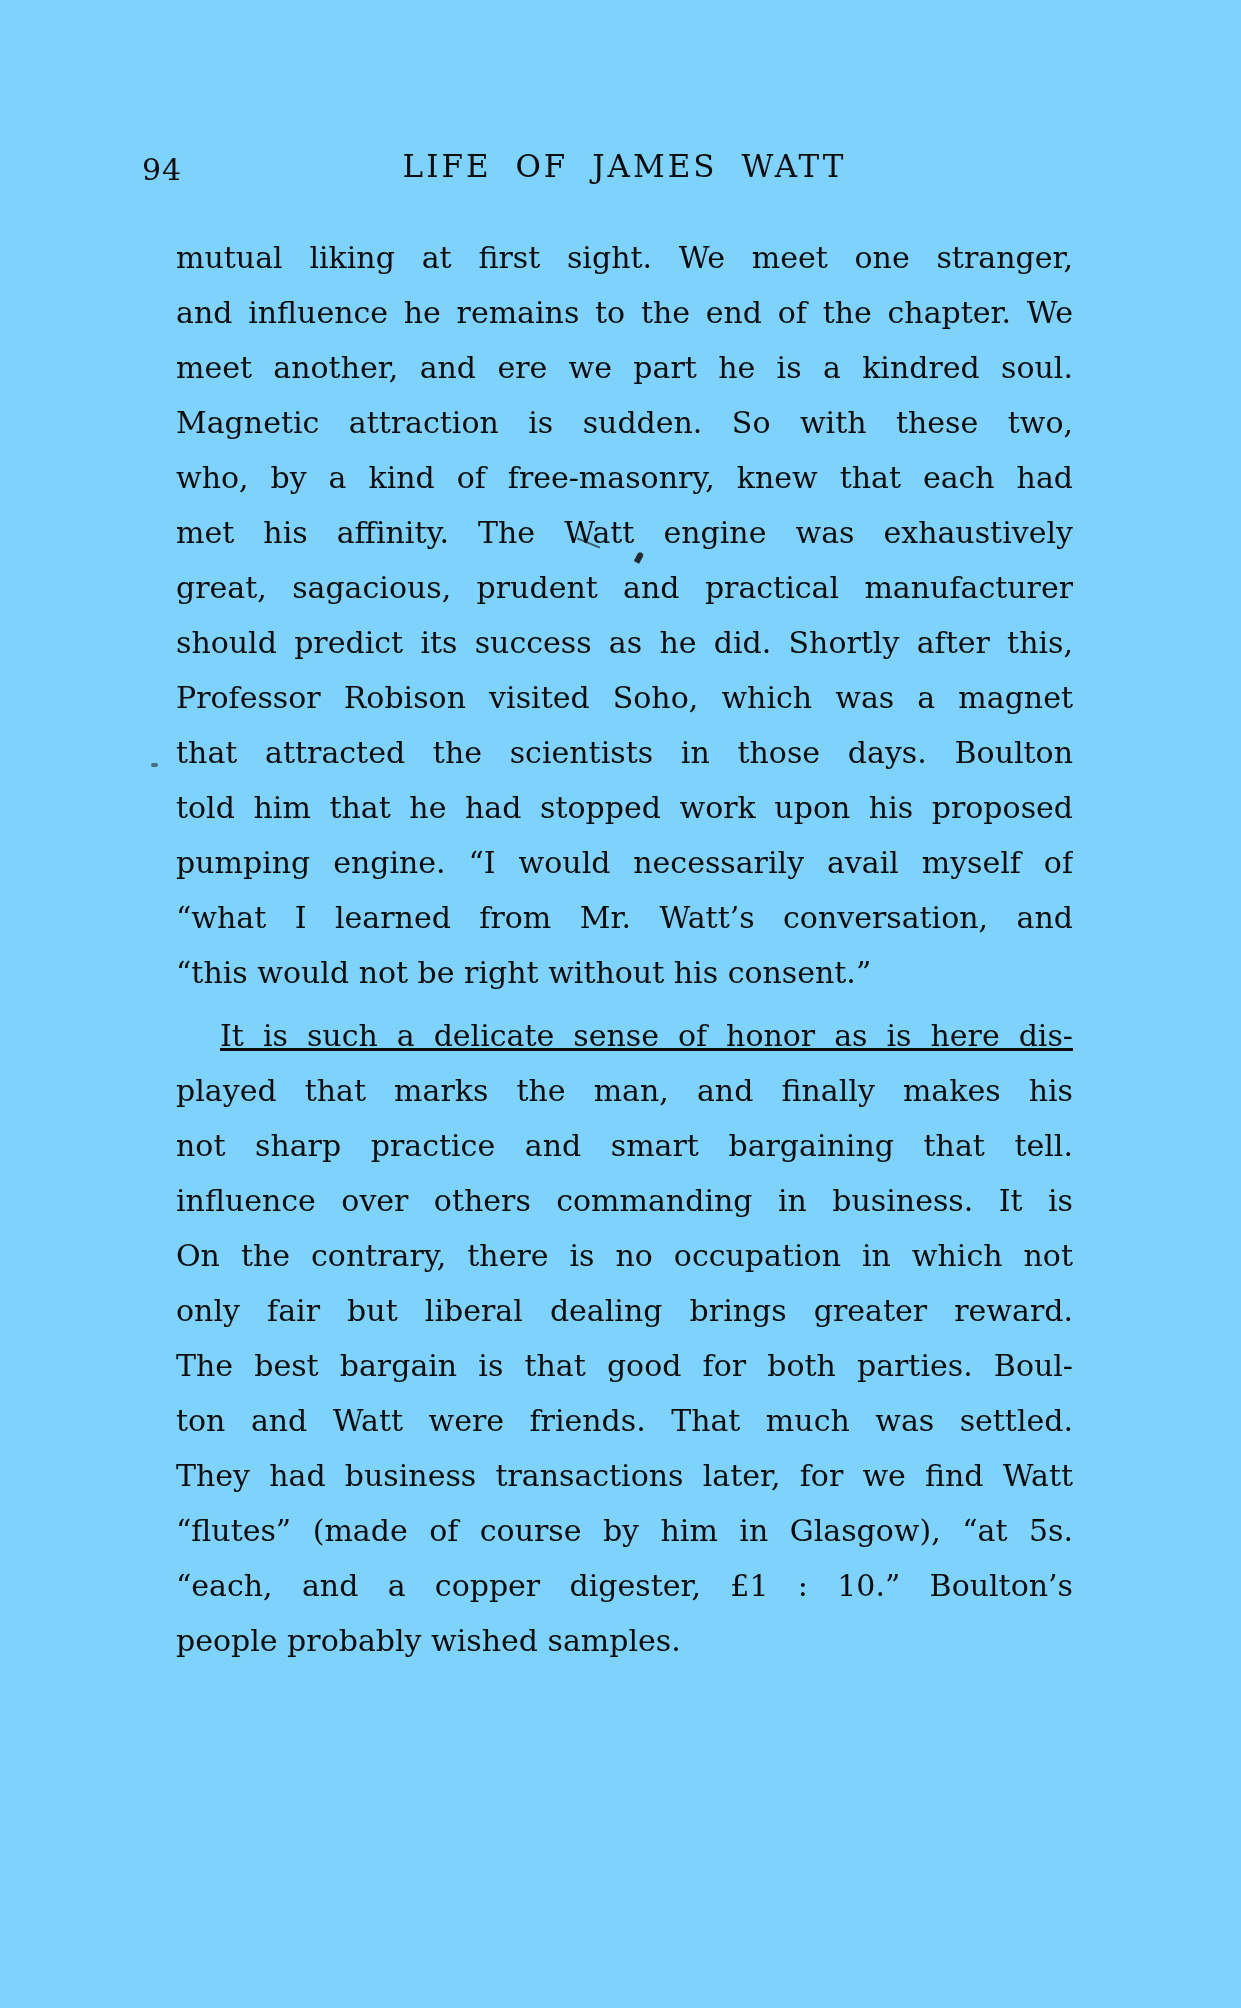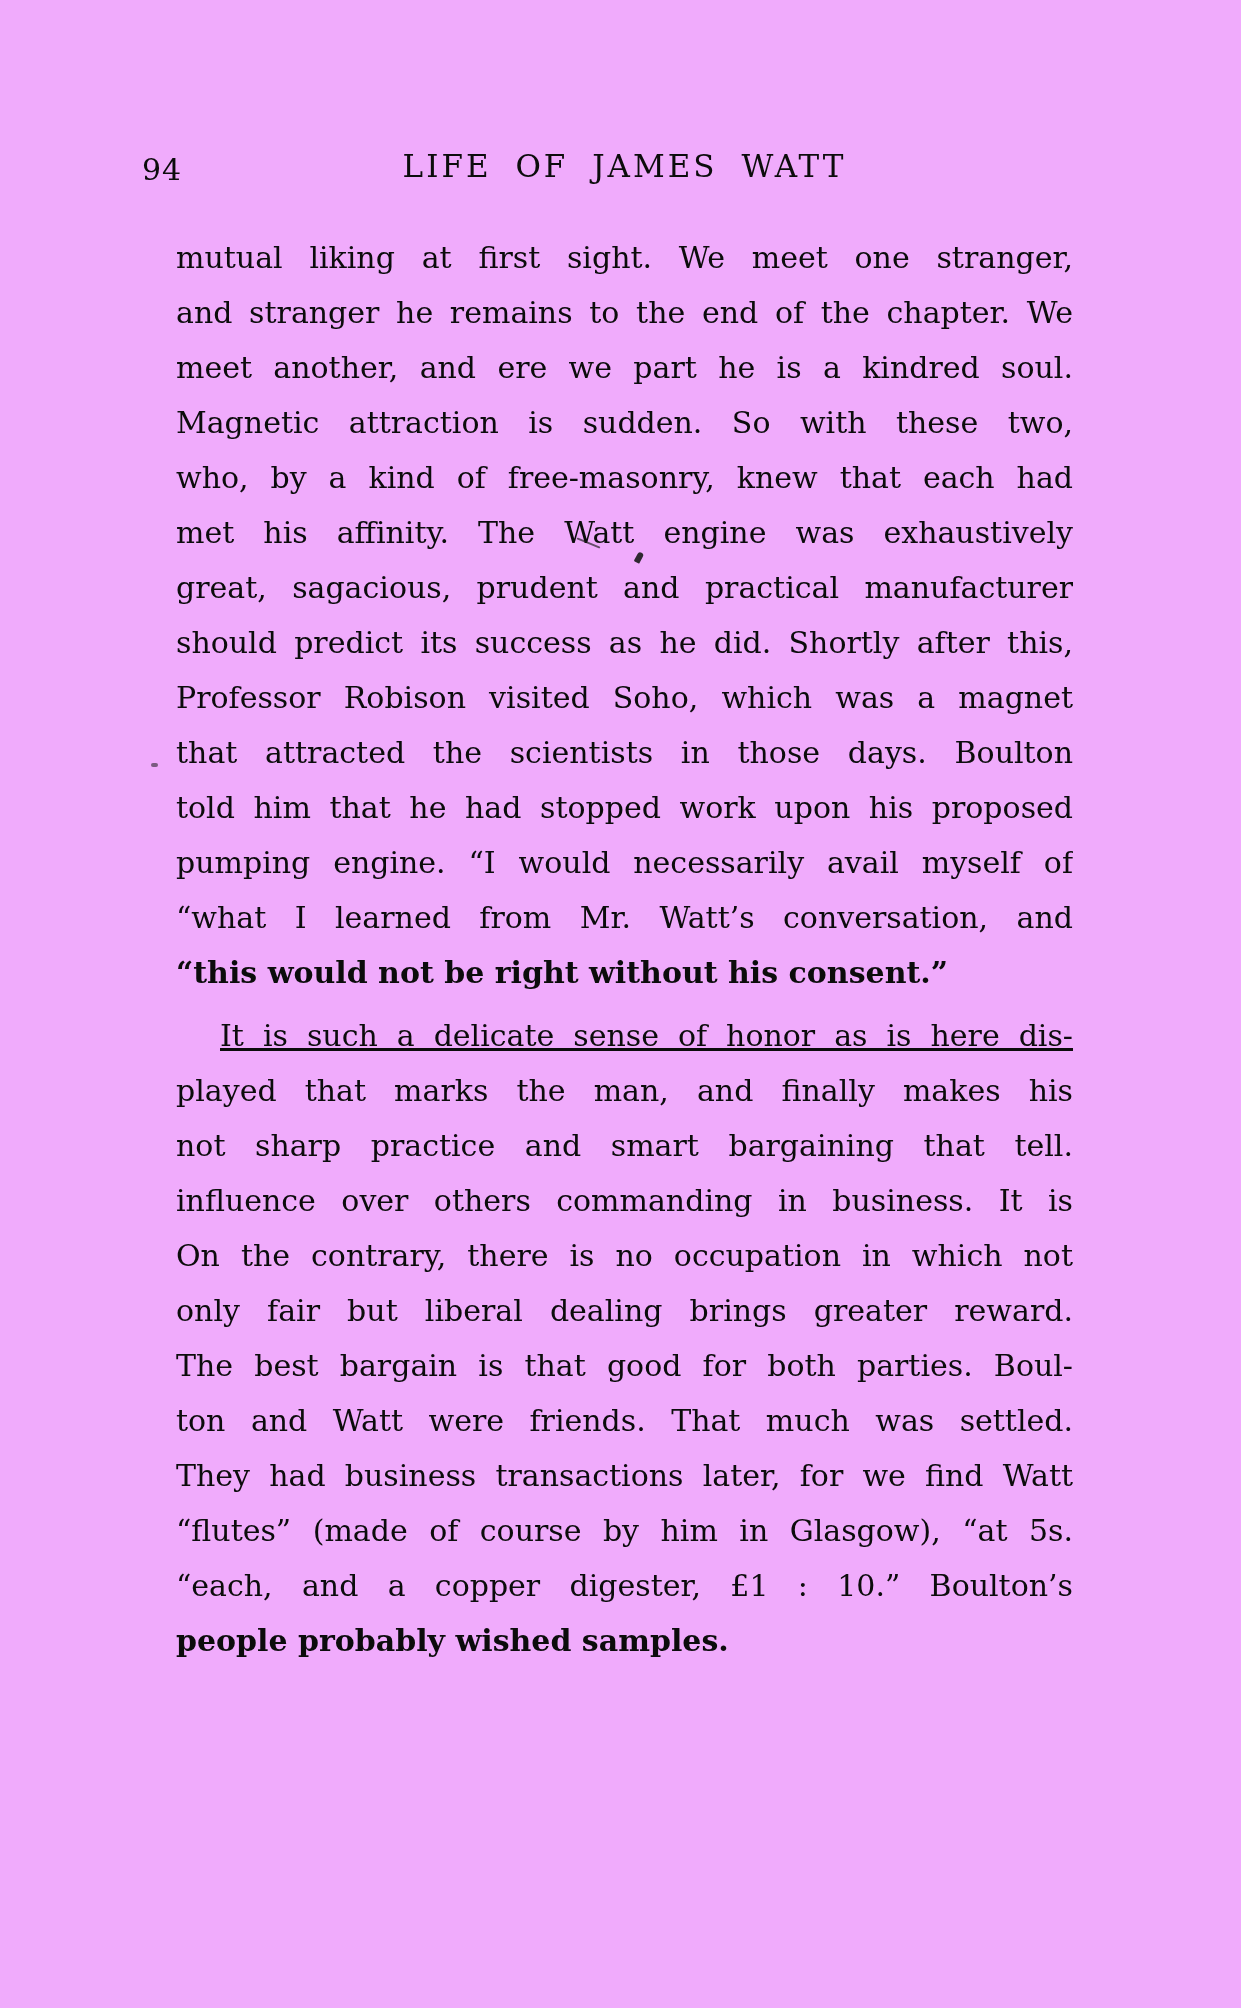--- a/index.html
+++ b/index.html
@@ -4,21 +4,21 @@
 <style>
   html, body {
     margin: 0;
     padding: 0;
     background: #ffffff;
   }
   .page {
     position: relative;
     width: 1241px;
     height: 2008px;
-    background: #f0abfc;
+    background: #7dd3fc;
     color: #0c0c0c;
     font-family: "DejaVu Serif", "Liberation Serif", serif;
     overflow: hidden;
   }
   
   .header {
     position: absolute;
     left: 168px;
     top: 148px;
     width: 913px;
@@ -52,21 +52,20 @@
     height: 55px;
     overflow: hidden;
     text-align: justify;
     text-align-last: justify;
     white-space: nowrap; 
   }
   .line.justified { white-space: normal; }
   .line.last-line {
     text-align: left;
     text-align-last: auto;
-    font-weight: bold;
   }
   .line.indented { text-indent: 44px; text-decoration: underline; }
   
   .artifact { position: absolute; background: #1a1a1a; }
   .artifact-stroke {
     left: 576px;
     top: 542px;
     width: 25px;
     height: 2px;
     transform: rotate(22deg);
@@ -97,21 +96,21 @@
 <div class="page">
 
   <div class="header">
     <span class="page-number">94</span>
     <span class="running-title">LIFE OF JAMES WATT</span>
   </div>
 
   <div class="body-text" id="body-text">
       <div class="paragraph">
         <div class="line justified">mutual liking at first sight.  We meet one stranger,</div>
-        <div class="line justified">and stranger he remains to the end of the chapter.  We</div>
+        <div class="line justified">and influence he remains to the end of the chapter.  We</div>
         <div class="line justified">meet another, and ere we part he is a kindred soul.</div>
         <div class="line justified">Magnetic attraction is sudden.  So with these two,</div>
         <div class="line justified">who, by a kind of free-masonry, knew that each had</div>
         <div class="line justified">met his affinity.  The Watt engine was exhaustively</div>
         <div class="line justified">great, sagacious, prudent and practical manufacturer</div>
         <div class="line justified">should predict its success as he did.  Shortly after this,</div>
         <div class="line justified">Professor Robison visited Soho, which was a magnet</div>
         <div class="line justified">that attracted the scientists in those days.  Boulton</div>
         <div class="line justified">told him that he had stopped work upon his proposed</div>
         <div class="line justified">pumping engine.  “I would necessarily avail myself of</div>

